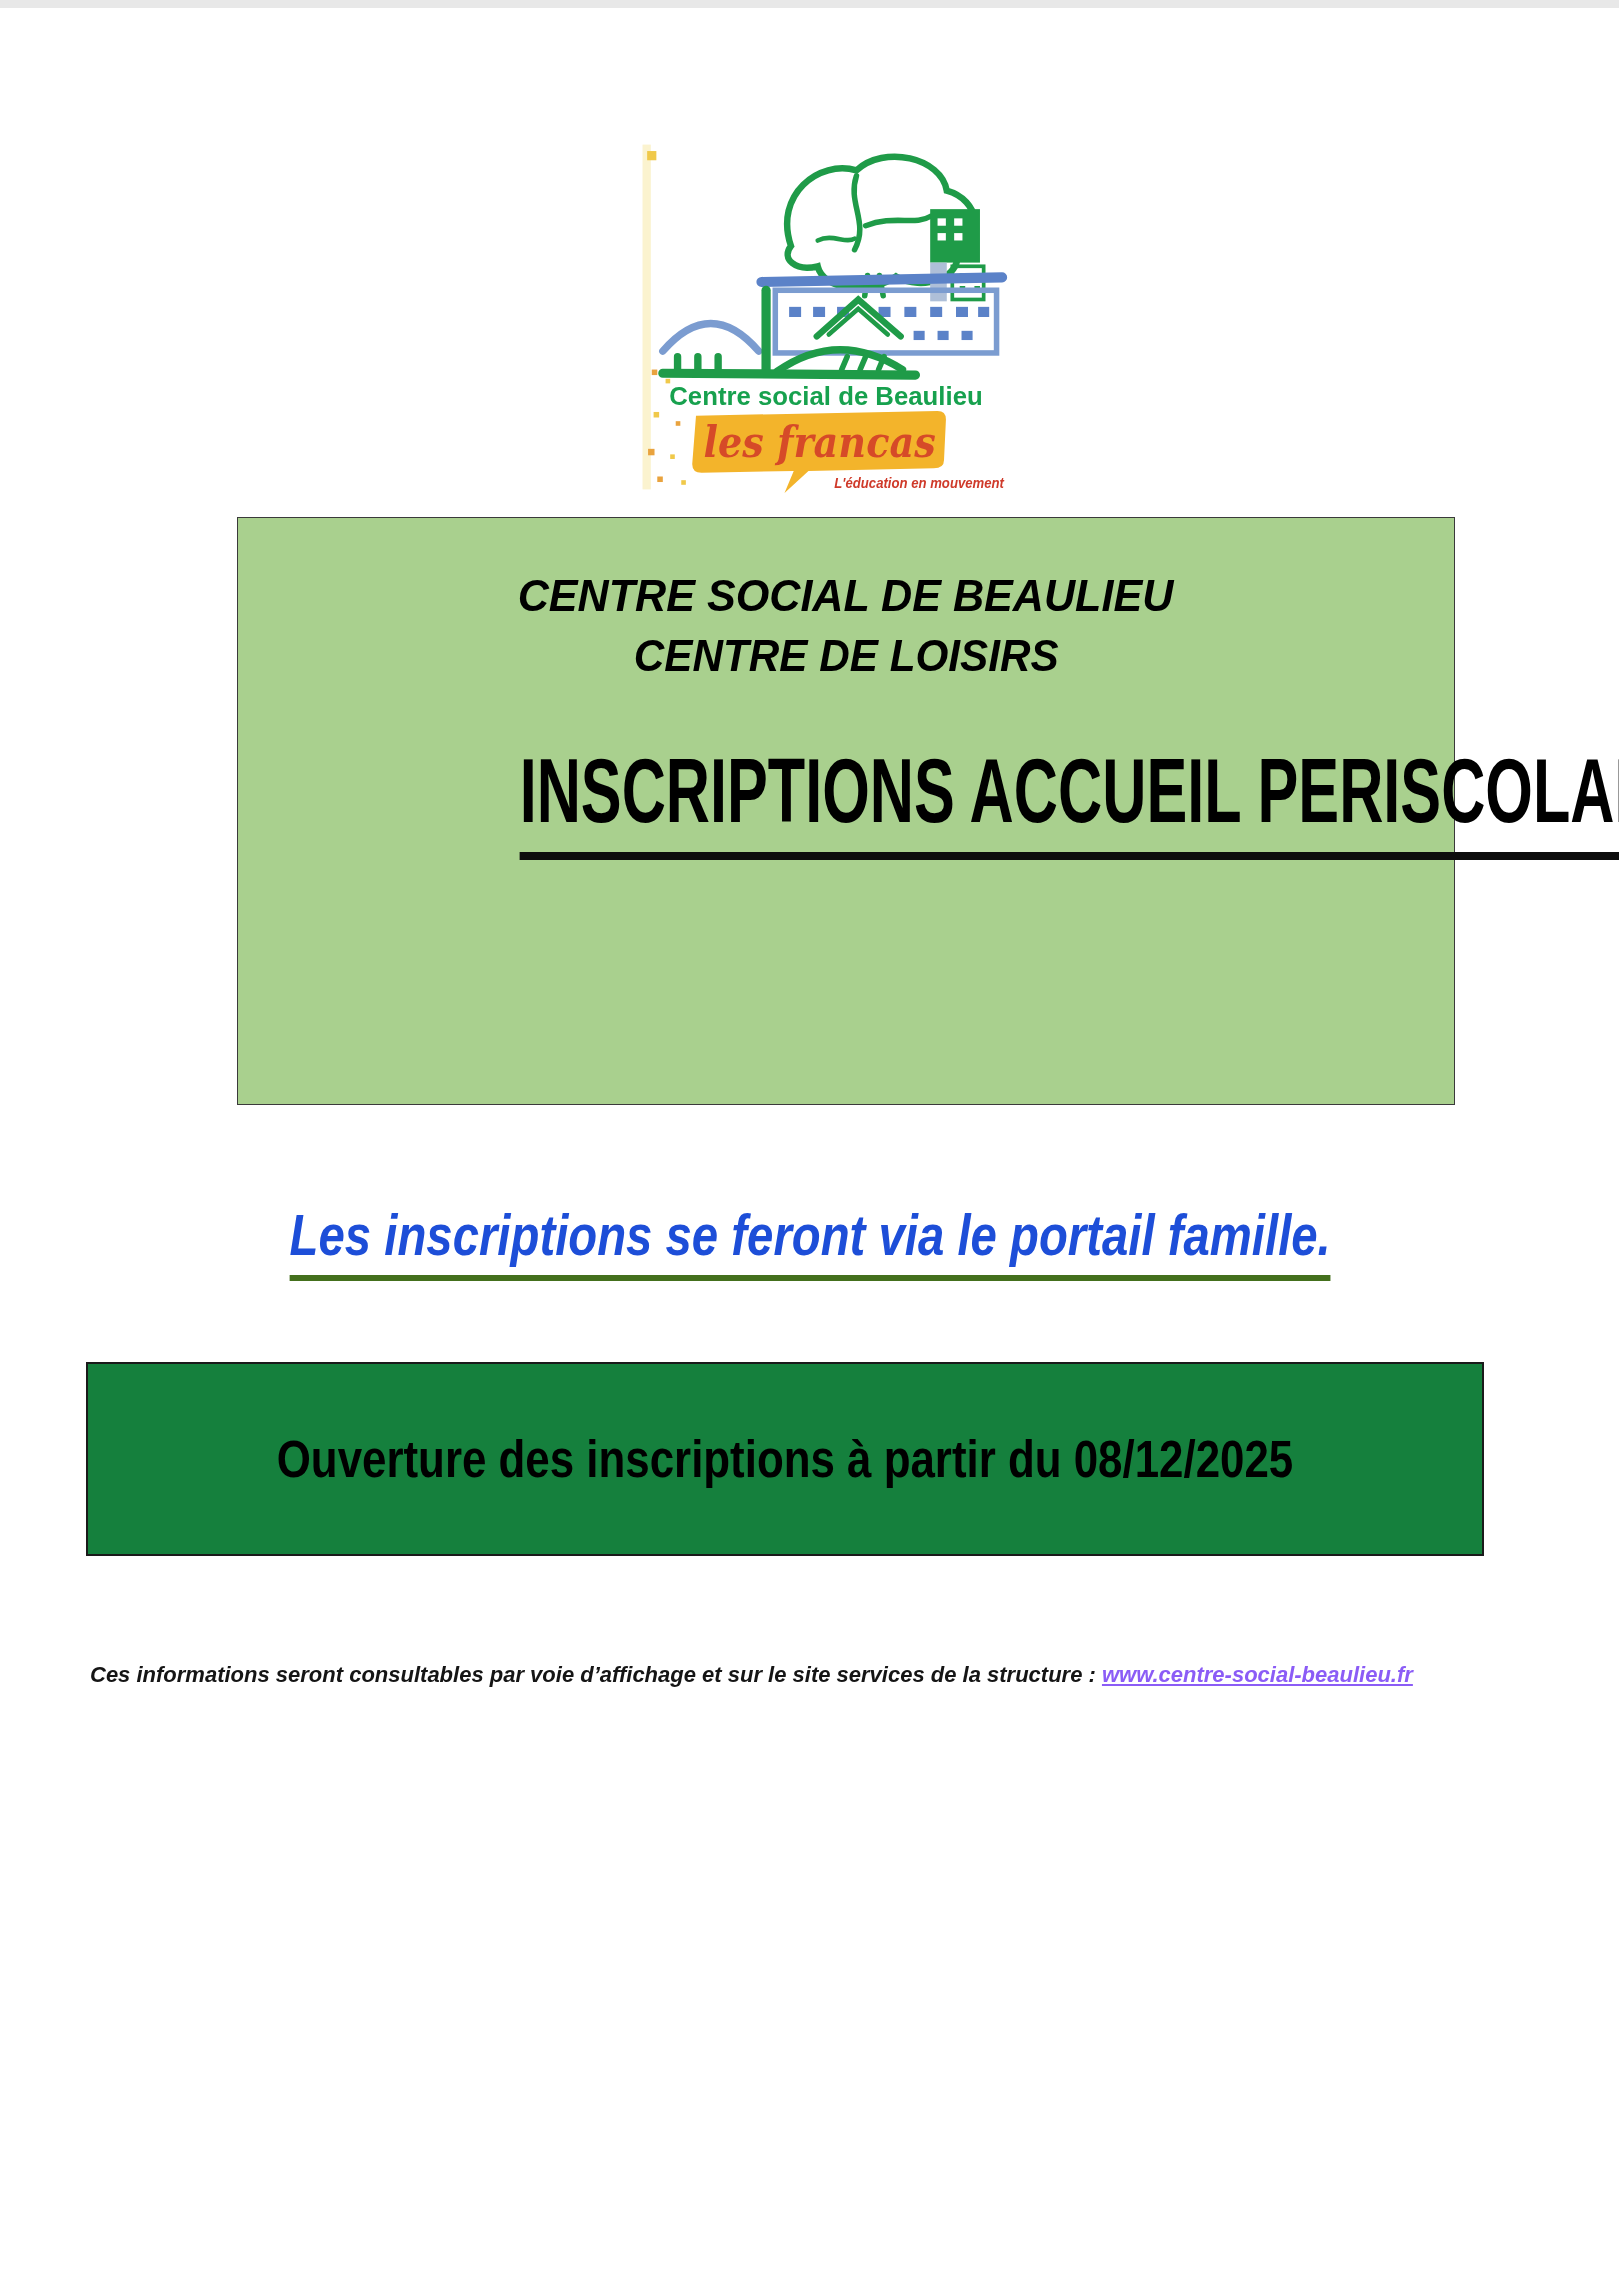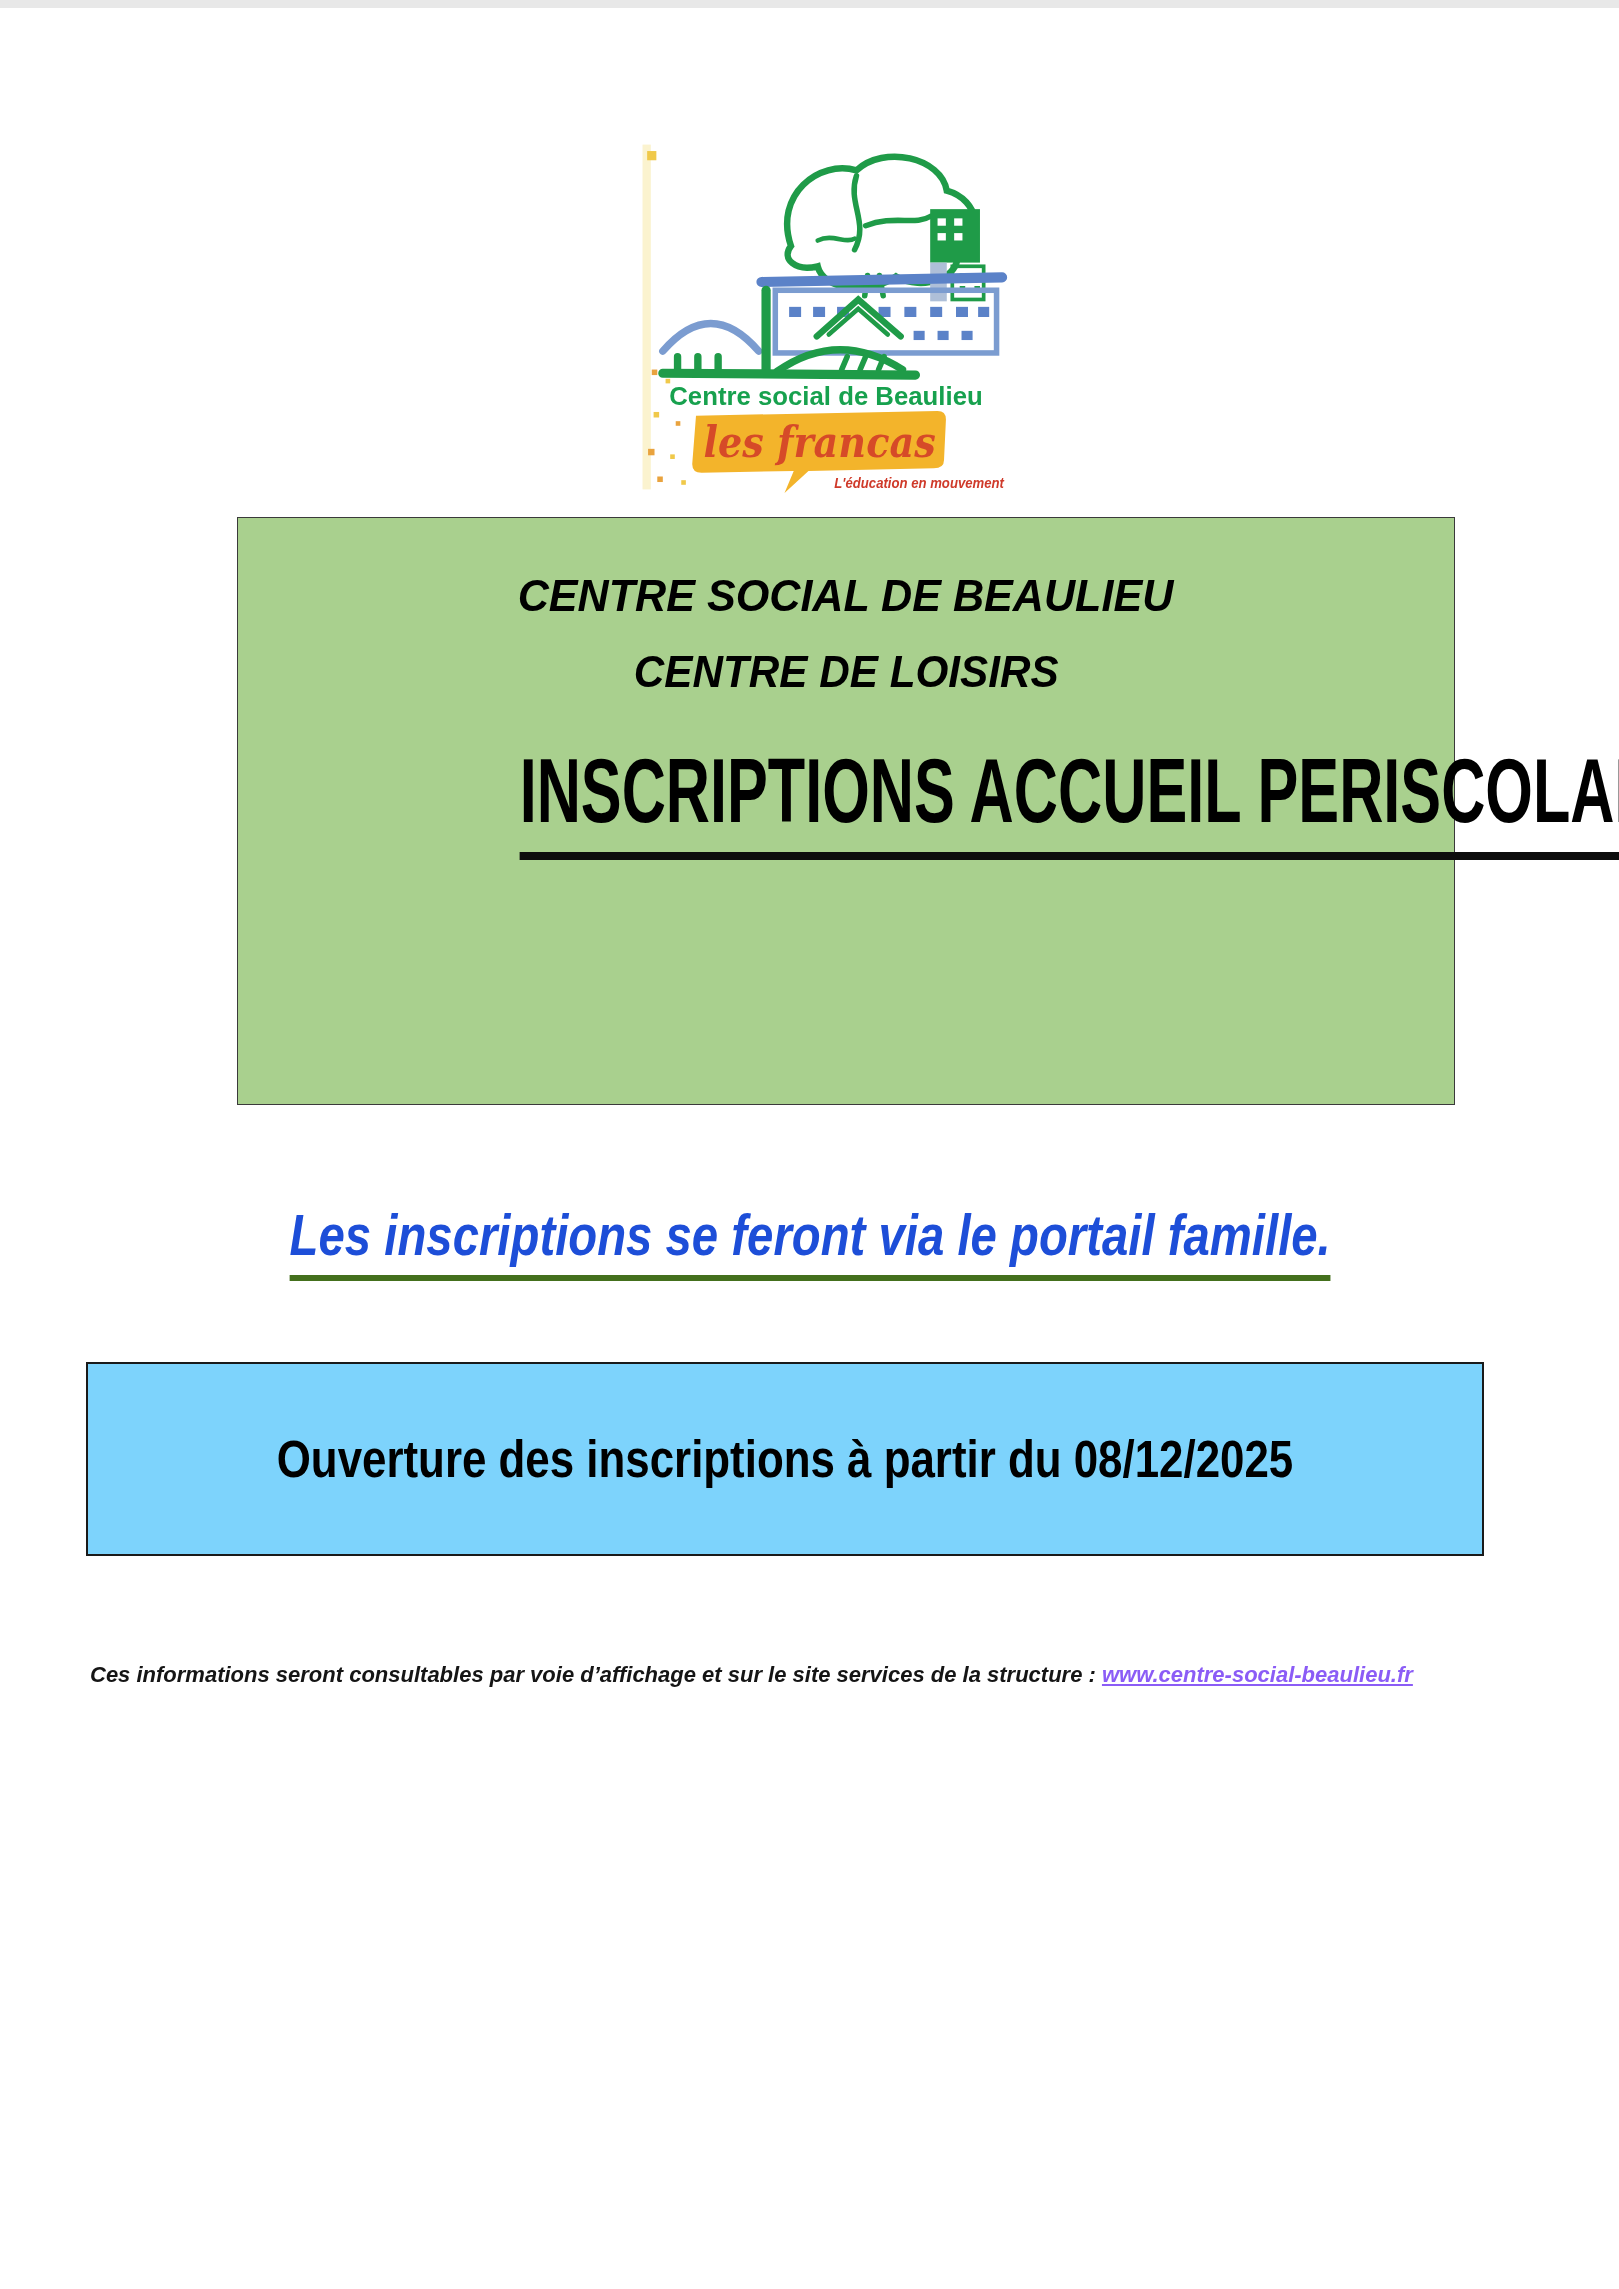--- a/index.html
+++ b/index.html
@@ -14,42 +14,42 @@
   .logo { position:absolute; left:637px; top:129px; width:378px; height:360px; }
 
   
   .box1 {
     position:absolute; left:237px; top:509px; width:1218px; height:588px;
     background:#a9d08e; border:1.8px solid #3a3a3a; box-sizing:border-box;
     text-align:center;
   }
   .b1-line { position:absolute; left:0; right:0; }
   .b1-l1 { top:52px;  font-size:44px; font-weight:bold; font-style:italic; line-height:52px; }
-  .b1-l2 { top:128px; font-size:44px; font-weight:bold; font-style:italic; line-height:52px; }
+  .b1-l2 { top:112px; font-size:44px; font-weight:bold; font-style:italic; line-height:52px; }
   .b1-t1 { top:222px; font-size:90px; font-weight:bold; line-height:103px; }
   .b1-t1 .cond { transform:scaleX(0.68); border-bottom:8.3px solid #0d0d0d; padding-bottom:9.2px; }
   .b1-t2 { top:325px; font-size:90px; font-weight:bold; line-height:103px; }
   .b1-t2 .cond { transform:scaleX(0.73); border-bottom:8.3px solid #0d0d0d; padding-bottom:9.2px; }
   .b1-dates { top:455px; font-size:53px; font-weight:bold; font-style:italic; line-height:61px; }
   .b1-dates .cond { transform:scaleX(0.67); border-bottom:5.5px solid #0d0d0d; padding-bottom:6.5px; }
   .b1-l1 .cond { transform:scaleX(0.98); }
   .b1-l2 .cond { transform:scaleX(0.96); }
 
   
   .portal {
     position:absolute; top:1194px; left:0; width:100%; text-align:center;
     font-size:57px; font-weight:bold; font-style:italic; line-height:66px;
     color:#1d4ed8;
   }
   .portal .cond { transform:scaleX(0.83); border-bottom:6.5px solid #44701d; padding-bottom:6.5px; }
 
   
   .box2 {
     position:absolute; left:86px; top:1354px; width:1398px; height:194px;
-    background:#7dd3fc; border:2.8px solid #1a1a1a; box-sizing:border-box;
+    background:#15803d; border:2.8px solid #1a1a1a; box-sizing:border-box;
     display:flex; align-items:center; justify-content:center;
     font-size:51px; font-weight:bold;
   }
   .box2 .cond { transform:scaleX(0.86); }
 
   
   .info {
     position:absolute; left:90px; top:1654px; width:1495px;
     font-size:22px; font-style:italic; font-weight:bold; color:#151515;
     white-space:nowrap;

